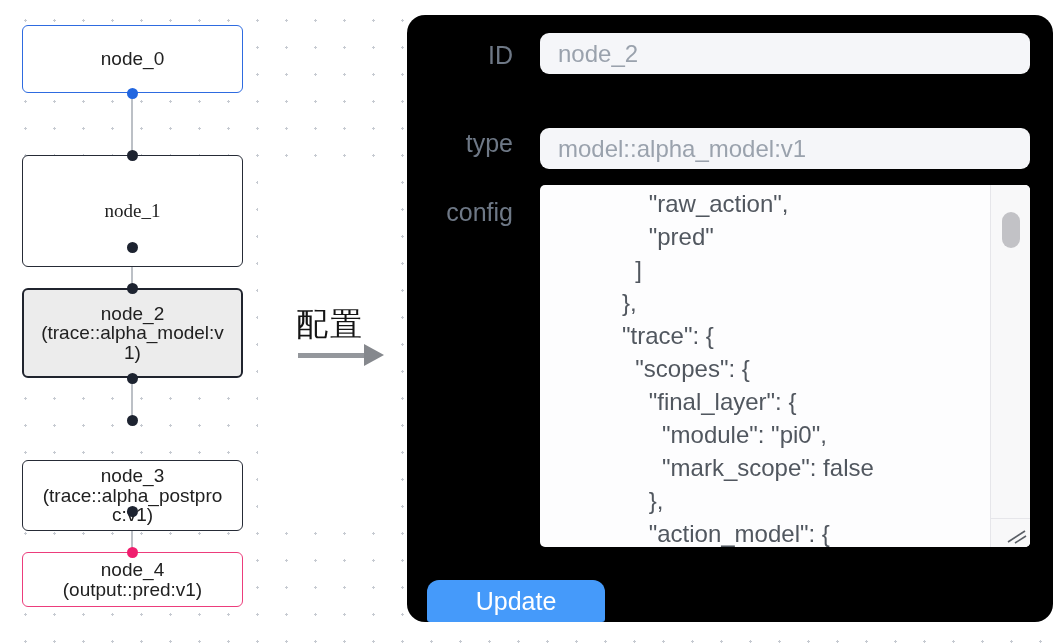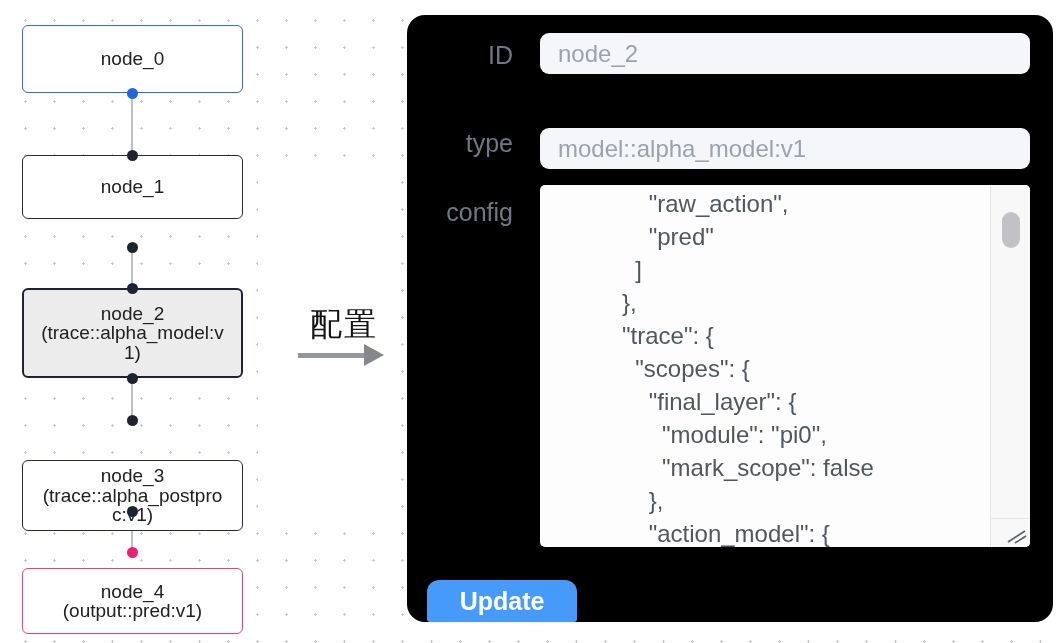--- a/index.html
+++ b/index.html
@@ -24,31 +24,31 @@
   .edge-3 { top:511px; height:41px; }
 
   .node {
     position:absolute; left:22px; width:221px;
     background:#ffffff; border:1.5px solid #262b36; border-radius:6px;
     display:flex; flex-direction:column; align-items:center; justify-content:center;
     text-align:center; color:#212121; font-size:19px; line-height:19.5px;
   }
   .node .ntype { display:inline-block; max-width:186px; word-break:break-all; }
   .node-0 { top:25px;  height:68px; border-color:#2e6be0; }
-  .node-1 { top:155px; height:64px; }
+  .node-1 { top:155px; height:112px;font-family:Liberation Serif, serif; }
   .node-2 { top:288px; height:90px; background:#ececec; border-width:2px; border-color:#20242e; }
   .node-3 { top:420px; height:71px;margin-top:40px; }
-  .node-4 { top:552px; height:66px; border-color:#ec3d7c;margin-top:16px; }
+  .node-4 { top:552px; height:55px; border-color:#ec3d7c; }
 
   .port { position:absolute; left:127px; width:11px; height:11px; border-radius:50%; background:#1d2330; }
   .port-blue { background:#2166e0; }
   .port-pink { background:#f01e6e; }
 
   
-  .anno { position:absolute; left:296px; top:303px; width:96px; text-align:center; }
+  .anno { position:absolute; left:296px; top:303px; width:96px; text-align:left; }
   .anno-label { font-size:32px; color:#141414; font-weight:500; letter-spacing:2px; }
   .anno-arrow { position:absolute; left:2px; top:41px; width:88px; height:22px; }
   .anno-arrow .shaft { position:absolute; left:0; top:9px; width:68px; height:5px; background:#94979c; }
   .anno-arrow .head  { position:absolute; left:66px; top:0; width:0; height:0;
       border-left:20px solid #85888d; border-top:11px solid transparent; border-bottom:11px solid transparent; }
 
   
   .panel { position:absolute; left:407px; top:15px; width:646px; height:607px;
            background:#000000; border-radius:18px; }
   .flabel { position:absolute; left:0; width:106px; height:30px; line-height:30px;
@@ -67,23 +67,23 @@
                  overflow:hidden; white-space:pre; font-size:24px; line-height:33px;
                  color:#51575f; font-family:"Liberation Sans", sans-serif; }
   .scroll-gutter { position:absolute; top:0; right:0; width:40px; height:362px;
                    background:#f8f8f9; border-left:1px solid #e6e6ea; }
   .scroll-thumb { position:absolute; left:11px; top:27px; width:18px; height:36px;
                   border-radius:9px; background:#c2c2c6; }
   .resize-corner { position:absolute; right:0; bottom:0; width:40px; height:29px;
                    background:#f8f8f9; border-top:1px solid #e6e6ea; border-left:1px solid #e6e6ea; }
   .resize-corner svg { position:absolute; right:3px; bottom:3px; }
 
-  .update-btn { position:absolute; left:20px; top:565px; width:150px; height:42px;
+  .update-btn { position:absolute; left:20px; top:565px; width:178px; height:42px;
                 background:#459afa; color:#ffffff; border:none; outline:none;
-                border-radius:12px 12px 3px 3px; font-size:25px; font-weight:700;
+                border-radius:12px 12px 3px 3px; font-size:25px; font-weight:400;
                 font-family:"Liberation Sans", sans-serif; cursor:pointer; }
 </style>
 </head>
 <body>
 
 <div class="flow">
   <div class="white-patch"></div>
 
   <div class="edge edge-0"></div>
   <div class="edge edge-1"></div>

